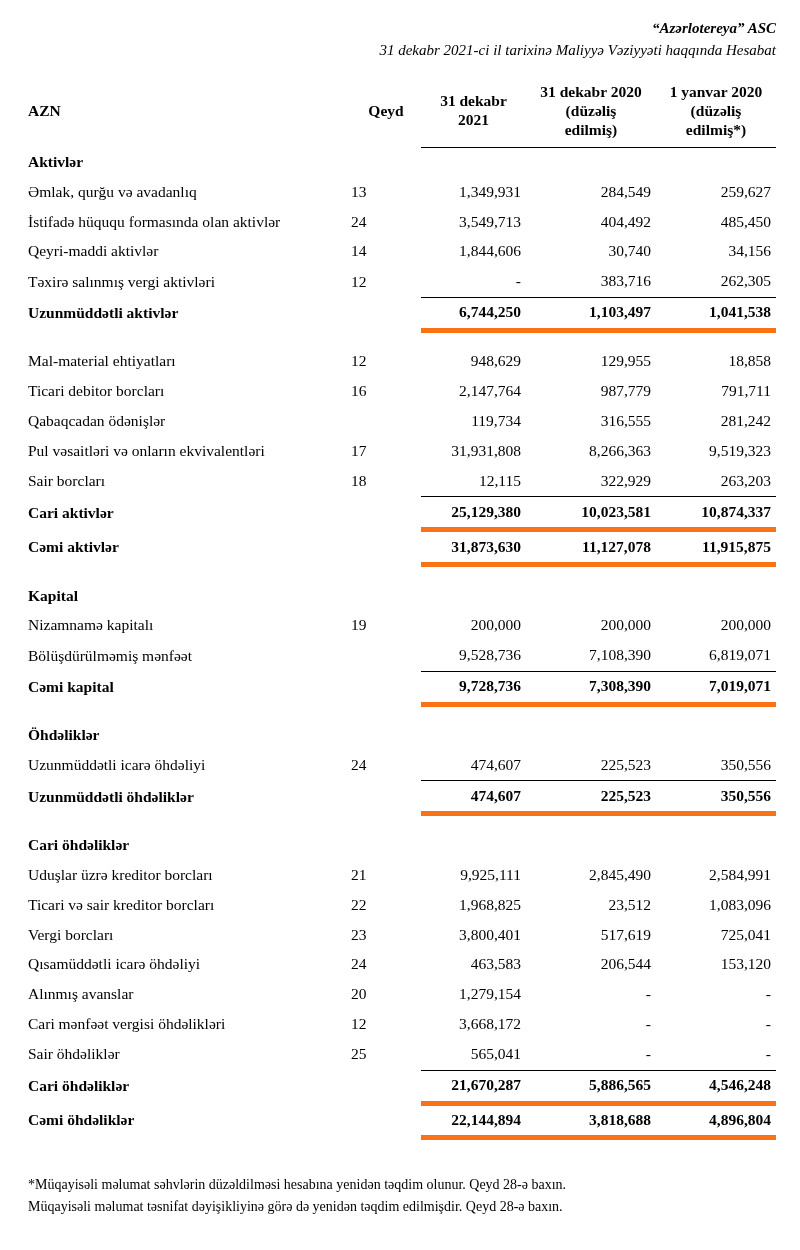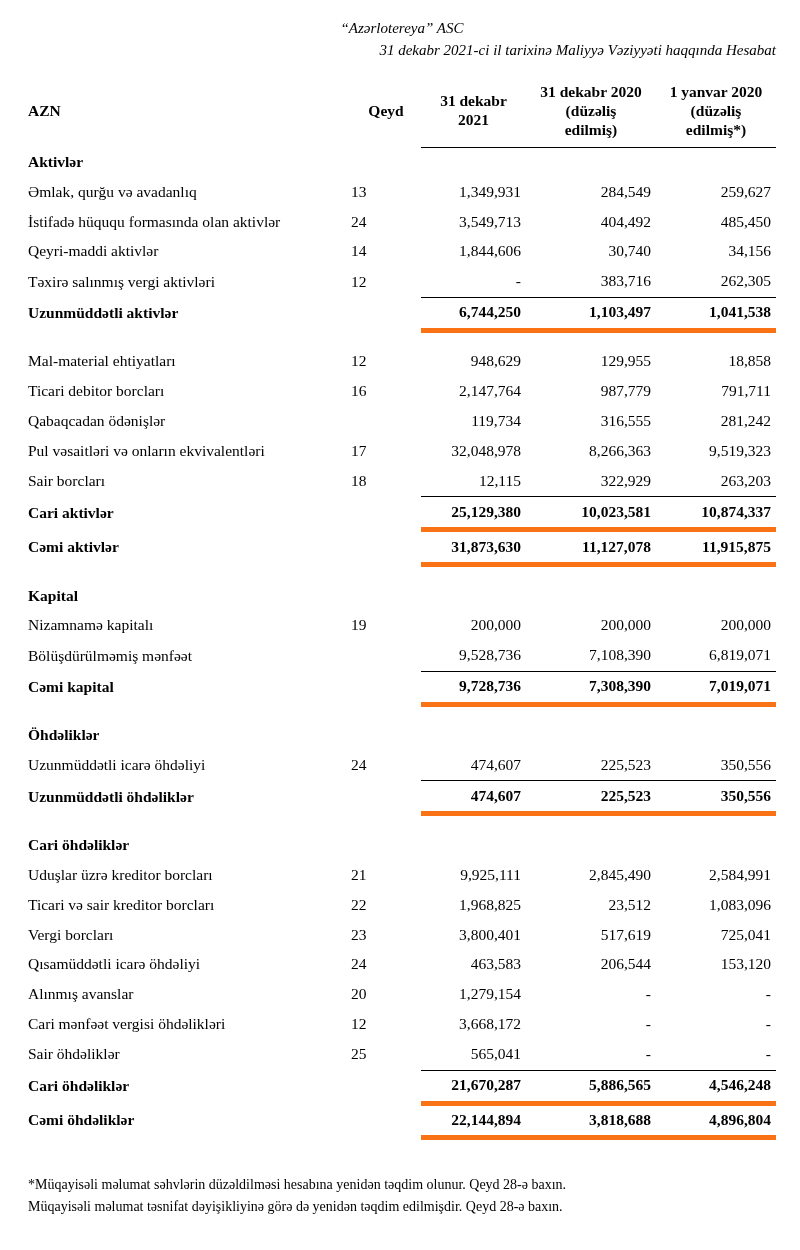--- a/index.html
+++ b/index.html
@@ -15,21 +15,21 @@
     box-sizing: border-box;
     padding: 18px 24px 30px 28px;
     background: #ffffff;
   }
   .doc-header {
     text-align: right;
     font-style: italic;
     font-size: 15px;
     line-height: 1.45;
   }
-  .doc-header .company { font-weight: normal; text-align: center; }
+  .doc-header .company { font-weight: bold; }
   table.sheet {
     width: 100%;
     border-collapse: collapse;
     margin-top: 16px;
     font-size: 15.5px;
   }
   col.c-label { width: 323px; }
   col.c-note  { width: 70px; }
   col.c-v1    { width: 105px; }
   col.c-v2    { width: 130px; }
@@ -161,21 +161,21 @@
         <tr class="item">
           <td class="label">Qabaqcadan ödənişlər</td>
           <td class="note"></td>
           <td class="num">119,734</td>
           <td class="num">316,555</td>
           <td class="num">281,242</td>
         </tr>
         <tr class="item">
           <td class="label">Pul vəsaitləri və onların ekvivalentləri</td>
           <td class="note">17</td>
-          <td class="num">32,048,978</td>
+          <td class="num">31,931,808</td>
           <td class="num">8,266,363</td>
           <td class="num">9,519,323</td>
         </tr>
         <tr class="item">
           <td class="label">Sair borcları</td>
           <td class="note">18</td>
           <td class="num">12,115</td>
           <td class="num">322,929</td>
           <td class="num">263,203</td>
         </tr>

